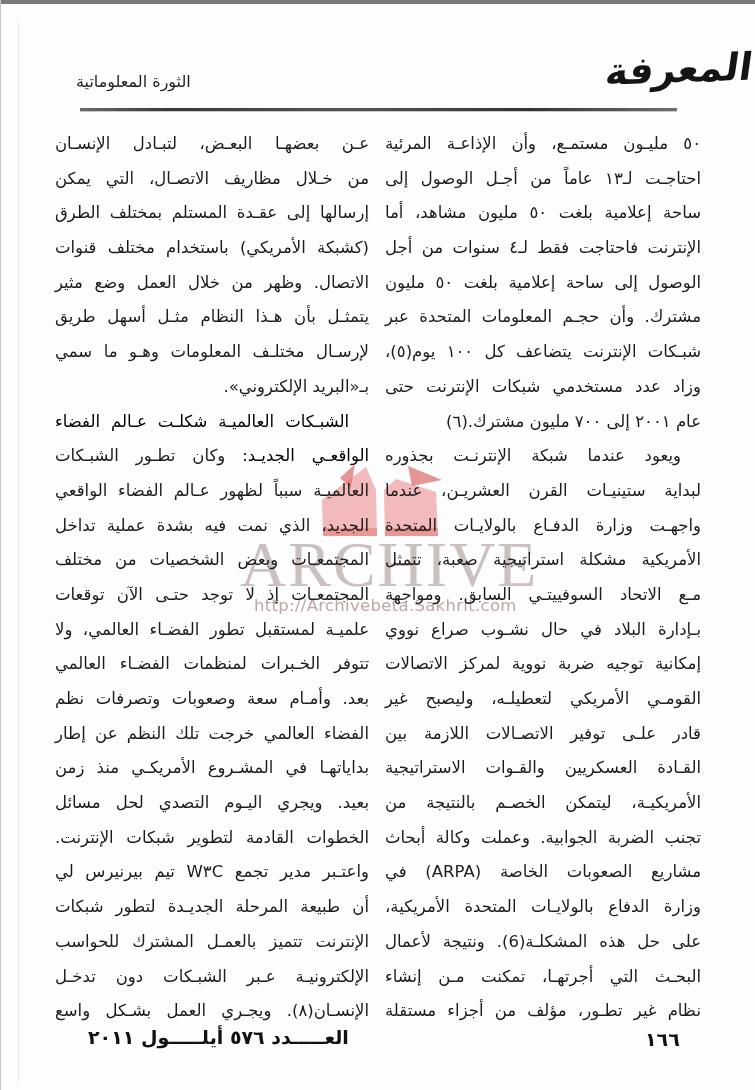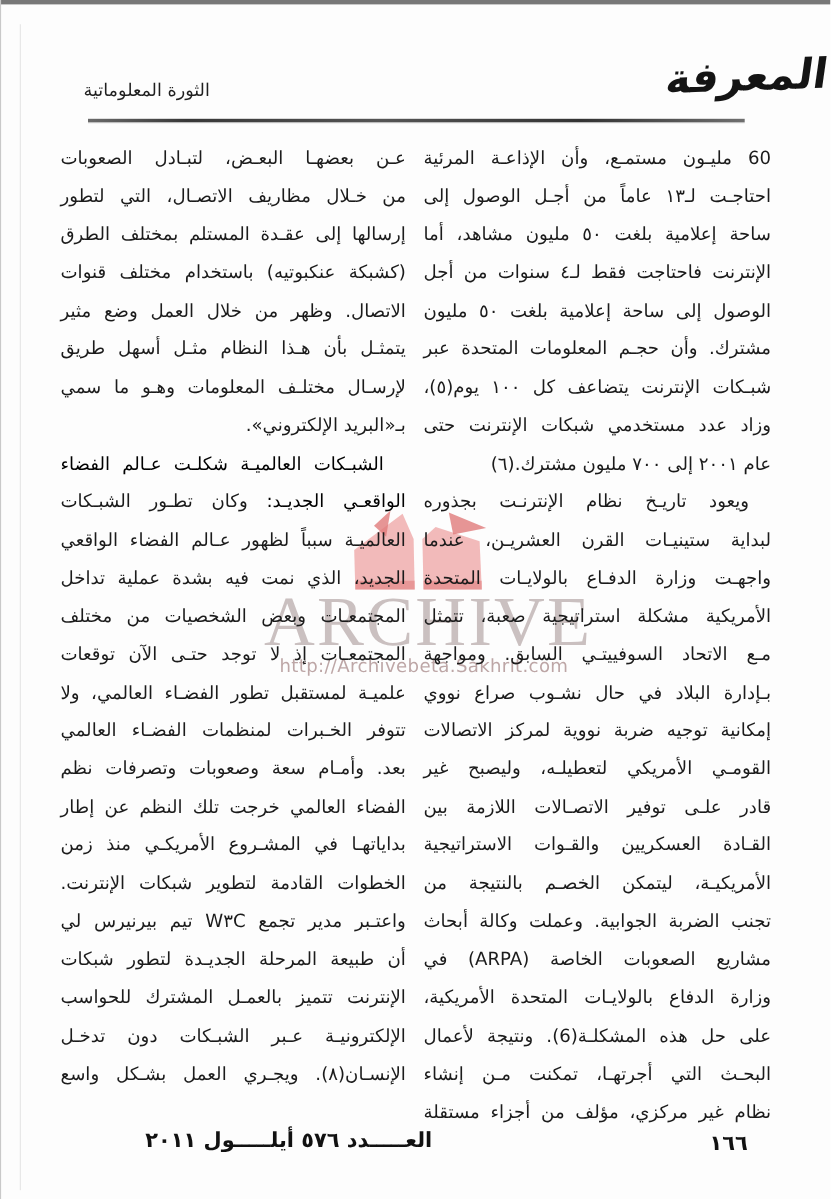--- a/index.html
+++ b/index.html
@@ -45,21 +45,21 @@
     left:240px;top:533px;width:300px;
     font-family:"Liberation Serif",serif;font-size:64px;line-height:1;
     color:rgba(168,152,152,.6);letter-spacing:2px;
   }
   .archive-url{
     left:254px;top:596px;font-size:16.5px;letter-spacing:.3px;
     color:rgba(178,150,150,.85);
   }
 
   
-  .footer-issue{position:absolute;top:1026px;left:88px;font-size:19px;font-weight:bold;color:#111;direction:rtl;margin-left:44px;}
+  .footer-issue{position:absolute;top:1026px;left:88px;font-size:19px;font-weight:bold;color:#111;direction:rtl;}
   .page-number{position:absolute;top:1028px;left:645px;font-size:19px;font-weight:bold;color:#111;}
 </style>
 </head>
 <body>
 
 <div class="page">
 
   <div class="topbar"></div>
   <div class="edge-left"></div>
   <div class="scan-hairline"></div>
@@ -73,68 +73,69 @@
     <polygon points="20,16 35,2 31,26" fill="#e07a7a" opacity="0.8"></polygon>
     <polygon points="65,74 64,28 76,17 116,30 118,74" fill="#eda3a3" opacity="0.75"></polygon>
     <polygon points="88,4 122,18 92,24" fill="#e07a7a" opacity="0.8"></polygon>
     <polygon points="3,74 57,74 57,66 3,66" fill="#e07a7a" opacity="0.55"></polygon>
     <polygon points="65,74 118,74 118,66 65,66" fill="#e07a7a" opacity="0.55"></polygon>
   </svg>
   <div class="watermark archive-word">ARCHIVE</div>
   <div class="watermark archive-url">http://Archivebeta.Sakhrit.com</div>
 
   <div class="col col-right">
-    <div class="line">60 مليـون مستمـع، وأن الإذاعـة المرئية</div>
+    <div class="line">٥٠ مليـون مستمـع، وأن الإذاعـة المرئية</div>
     <div class="line">احتاجـت لـ١٣ عاماً من أجـل الوصول إلى</div>
     <div class="line">ساحة إعلامية بلغت ٥٠ مليون مشاهد، أما</div>
     <div class="line">الإنترنت فاحتاجت فقط لـ٤ سنوات من أجل</div>
     <div class="line">الوصول إلى ساحة إعلامية بلغت ٥٠ مليون</div>
     <div class="line">مشترك. وأن حجـم المعلومات المتحدة عبر</div>
     <div class="line">شبـكات الإنترنت يتضاعف كل ١٠٠ يوم(٥)،</div>
     <div class="line">وزاد عدد مستخدمي شبكات الإنترنت حتى</div>
     <div class="line end">عام ٢٠٠١ إلى ٧٠٠ مليون مشترك.(٦)</div>
-    <div class="line indent">ويعود تاريـخ نظام الإنترنـت بجذوره</div>
+    <div class="line indent">ويعود عندما شبكة الإنترنـت بجذوره</div>
     <div class="line">لبداية ستينيـات القرن العشريـن، عندما</div>
     <div class="line">واجهـت وزارة الدفـاع بالولايـات المتحدة</div>
     <div class="line">الأمريكية مشكلة استراتيجية صعبة، تتمثل</div>
     <div class="line">مـع الاتحاد السوفييتـي السابق. ومواجهة</div>
     <div class="line">بـإدارة البلاد في حال نشـوب صراع نووي</div>
     <div class="line">إمكانية توجيه ضربة نووية لمركز الاتصالات</div>
     <div class="line">القومـي الأمريكي لتعطيلـه، وليصبح غير</div>
     <div class="line">قادر علـى توفير الاتصـالات اللازمة بين</div>
     <div class="line">القـادة العسكريين والقـوات الاستراتيجية</div>
     <div class="line">الأمريكيـة، ليتمكن الخصـم بالنتيجة من</div>
     <div class="line">تجنب الضربة الجوابية. وعملت وكالة أبحاث</div>
     <div class="line">مشاريع الصعوبات الخاصة (ARPA) في</div>
     <div class="line">وزارة الدفاع بالولايـات المتحدة الأمريكية،</div>
     <div class="line">على حل هذه المشكلـة(6). ونتيجة لأعمال</div>
     <div class="line">البحـث التي أجرتهـا، تمكنت مـن إنشاء</div>
-    <div class="line">نظام غير مركزي، مؤلف من أجزاء مستقلة</div>
+    <div class="line">نظام غير تطـور، مؤلف من أجزاء مستقلة</div>
   </div>
 
   <div class="col col-left">
-    <div class="line">عـن بعضهـا البعـض، لتبـادل الصعوبات</div>
-    <div class="line">من خـلال مظاريف الاتصـال، التي لتطور</div>
+    <div class="line">عـن بعضهـا البعـض، لتبـادل الإنسـان</div>
+    <div class="line">من خـلال مظاريف الاتصـال، التي يمكن</div>
     <div class="line">إرسالها إلى عقـدة المستلم بمختلف الطرق</div>
-    <div class="line">(كشبكة عنكبوتيه) باستخدام مختلف قنوات</div>
+    <div class="line">(كشبكة الأمريكي) باستخدام مختلف قنوات</div>
     <div class="line">الاتصال. وظهر من خلال العمل وضع مثير</div>
     <div class="line">يتمثـل بأن هـذا النظام مثـل أسهل طريق</div>
     <div class="line">لإرسـال مختلـف المعلومات وهـو ما سمي</div>
     <div class="line end">بـ«البريد الإلكتروني».</div>
     <div class="line indent bold">الشبـكات العالميـة شكلـت عـالم الفضاء</div>
     <div class="line"><span class="b">الواقعـي الجديـد:</span> <span>وكان تطـور الشبـكات</span></div>
     <div class="line">العالميـة سبباً لظهور عـالم الفضاء الواقعي</div>
     <div class="line">الجديد، الذي نمت فيه بشدة عملية تداخل</div>
     <div class="line">المجتمعـات وبعض الشخصيات من مختلف</div>
     <div class="line">المجتمعـات إذ لا توجد حتـى الآن توقعات</div>
     <div class="line">علميـة لمستقبل تطور الفضـاء العالمي، ولا</div>
     <div class="line">تتوفر الخـبرات لمنظمات الفضـاء العالمي</div>
     <div class="line">بعد. وأمـام سعة وصعوبات وتصرفات نظم</div>
     <div class="line">الفضاء العالمي خرجت تلك النظم عن إطار</div>
     <div class="line">بداياتهـا في المشـروع الأمريكـي منذ زمن</div>
+    <div class="line">بعيد. ويجري اليـوم التصدي لحل مسائل</div>
     <div class="line">الخطوات القادمة لتطوير شبكات الإنترنت.</div>
     <div class="line">واعتـبر مدير تجمع W٣C تيم بيرنيرس لي</div>
     <div class="line">أن طبيعة المرحلة الجديـدة لتطور شبكات</div>
     <div class="line">الإنترنت تتميز بالعمـل المشترك للحواسب</div>
     <div class="line">الإلكترونيـة عـبر الشبـكات دون تدخـل</div>
     <div class="line">الإنسـان(٨). ويجـري العمل بشـكل واسع</div>
   </div>
 
   <div class="footer-issue">العـــــدد ٥٧٦ أيلـــــول ٢٠١١</div>
   <div class="page-number">١٦٦</div>

